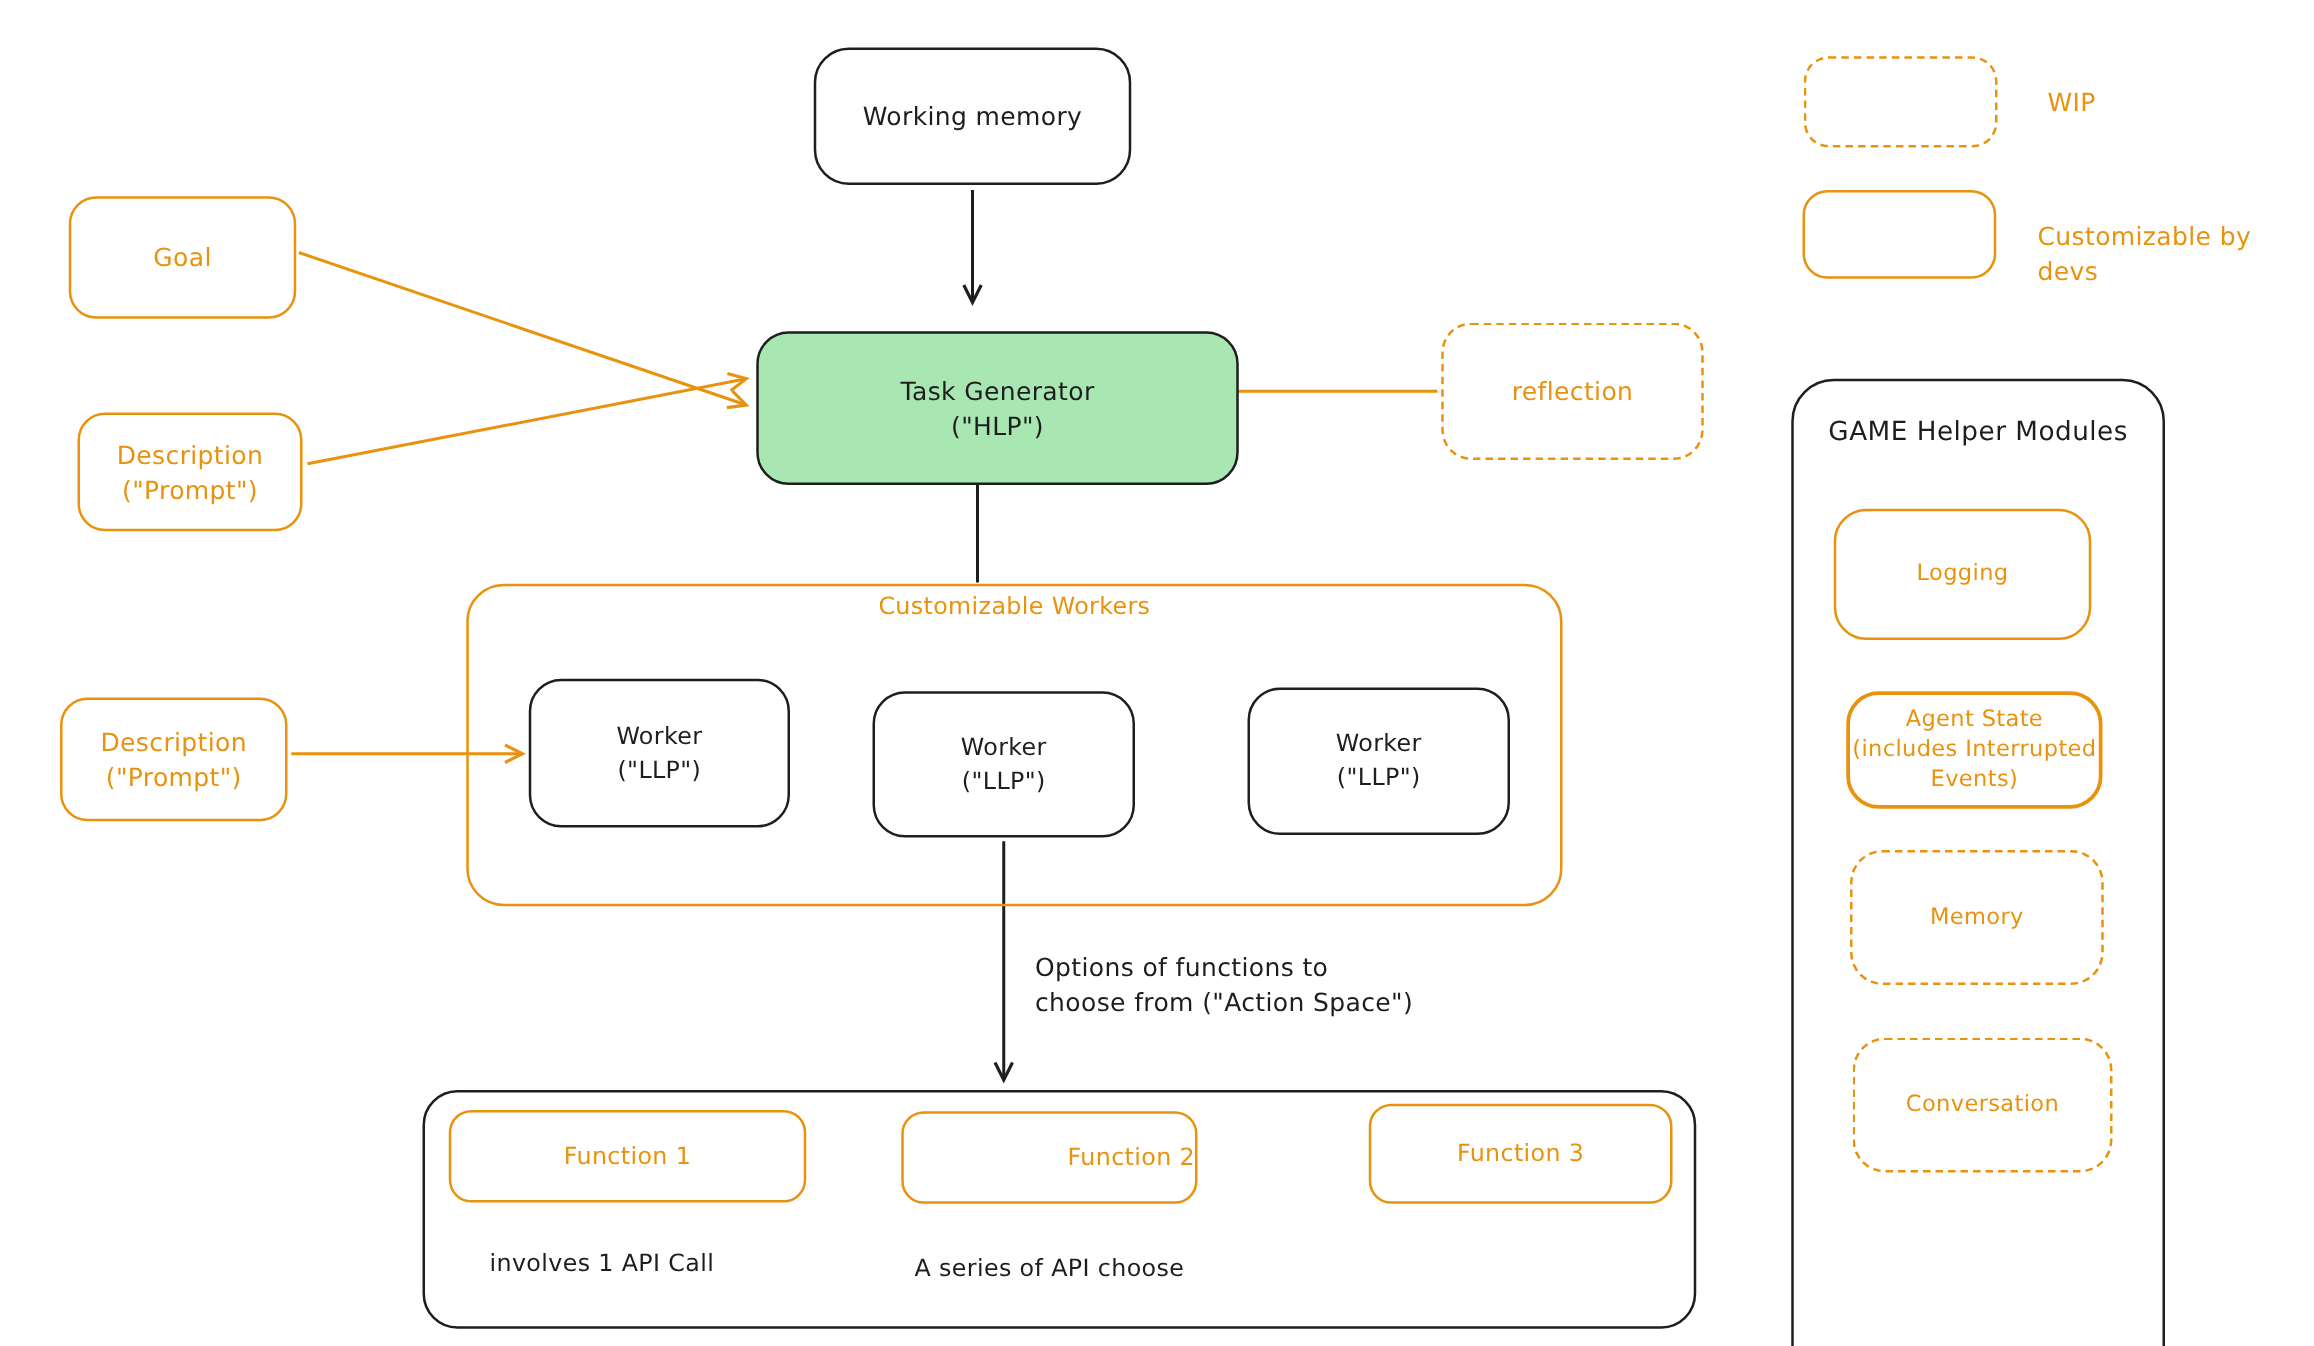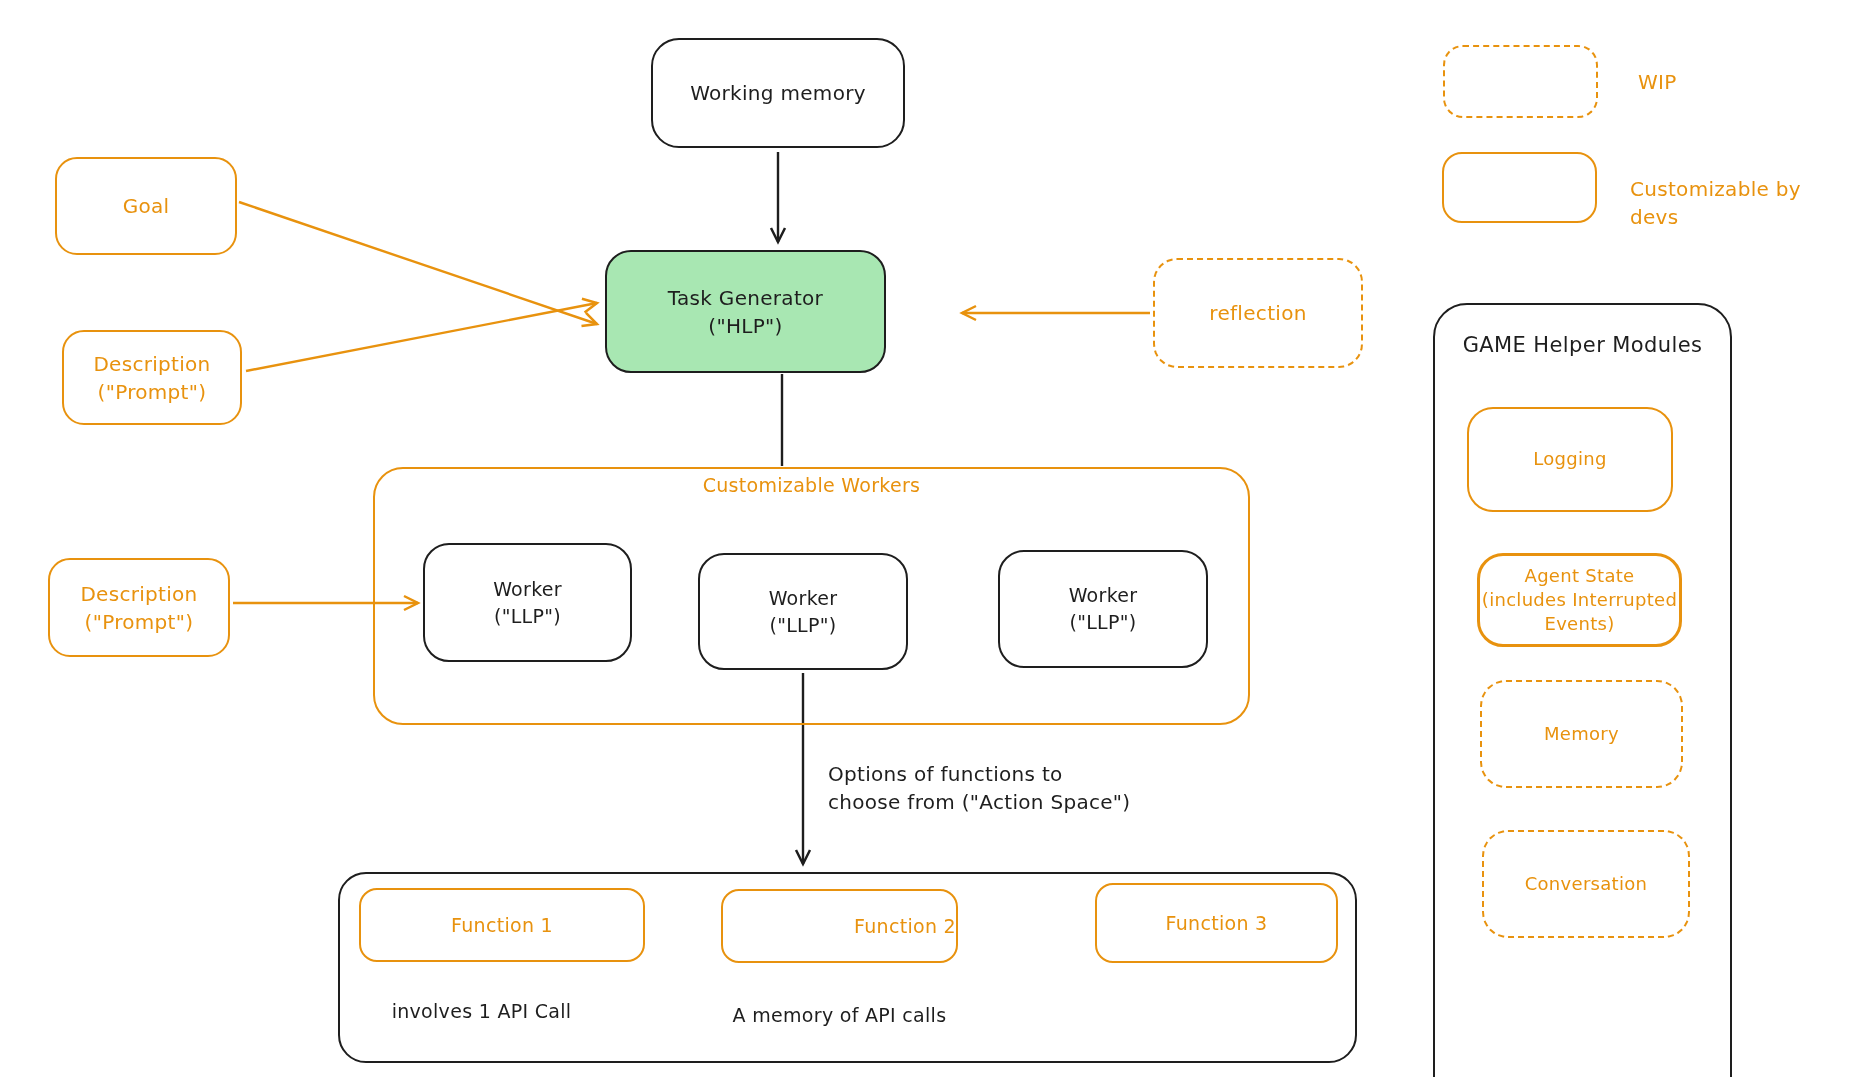--- a/index.html
+++ b/index.html
@@ -86,21 +86,21 @@
 
   <div class="box orange" style="left:55px; top:157px; width:182px; height:98px; border-radius:22px; border-width:2.2px;">
     <span class="lbl">Goal</span>
   </div>
 
   <div class="box orange" style="left:62px; top:330px; width:180px; height:95px; border-radius:22px; border-width:2.2px;">
     <span class="lbl">Description
 ("Prompt")</span>
   </div>
 
-  <div class="box green" style="left:605px; top:250px; width:281px; height:123px; border-radius:26px;">
+  <div class="box green" style="left:605px; top:265px; width:386px; height:123px; border-radius:26px;">
     <span class="lbl">Task Generator
 ("HLP")</span>
   </div>
 
   <div class="box orange dashed" style="left:1153px; top:258px; width:210px; height:110px; border-radius:24px;">
     <span class="lbl">reflection</span>
   </div>
 
   <div class="box orange group" style="left:373px; top:467px; width:877px; height:258px; border-radius:30px; border-width:2.2px;">
     <span class="group-title">Customizable Workers</span>
@@ -130,21 +130,21 @@
   <div class="box group" style="left:338px; top:872px; width:1019px; height:191px; border-radius:28px;"></div>
 
   <div class="box orange" style="left:359px; top:888px; width:286px; height:74px; border-radius:18px; border-width:2.2px;">
     <span class="lbl md">Function 1</span>
   </div>
   <div class="floating center" style="left:359px; top:998px; width:245px; font-size:19px;">involves 1 API Call</div>
 
   <div class="box orange" style="left:721px; top:889px; width:237px; height:74px; border-radius:18px; border-width:2.2px;justify-content:flex-end;">
     <span class="lbl md">Function 2</span>
   </div>
-  <div class="floating center" style="left:721px; top:1002px; width:237px; font-size:19px;">A memory of API calls</div>
+  <div class="floating center" style="left:721px; top:1002px; width:237px; font-size:19px;">A series of API choose</div>
 
   <div class="box orange" style="left:1095px; top:883px; width:243px; height:80px; border-radius:18px; border-width:2.2px;">
     <span class="lbl md">Function 3</span>
   </div>
 
   <div class="box orange dashed" style="left:1443px; top:45px; width:155px; height:73px; border-radius:20px;"></div>
   <div class="floating orange" style="left:1638px; top:68px;">WIP</div>
 
   <div class="box orange" style="left:1442px; top:152px; width:155px; height:71px; border-radius:20px;"></div>
   <div class="floating orange" style="left:1630px; top:175px;">Customizable by devs</div>

